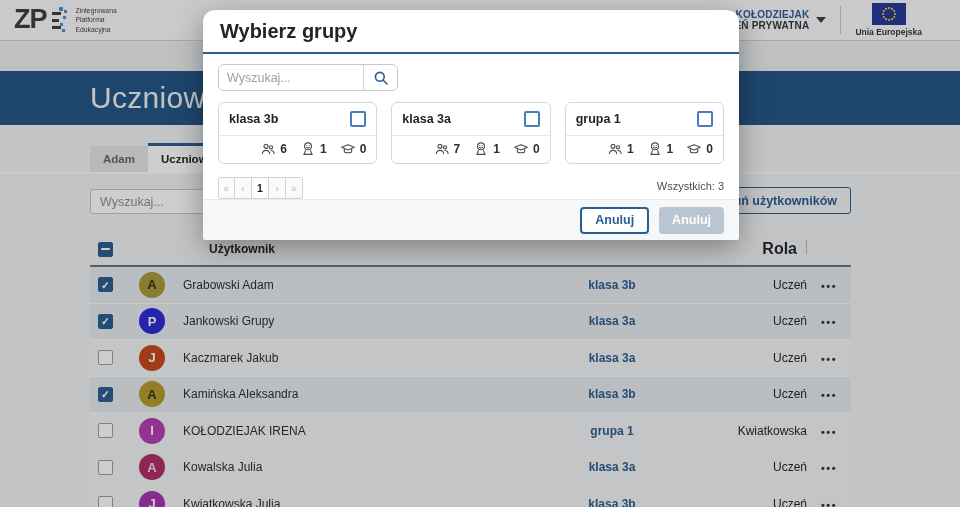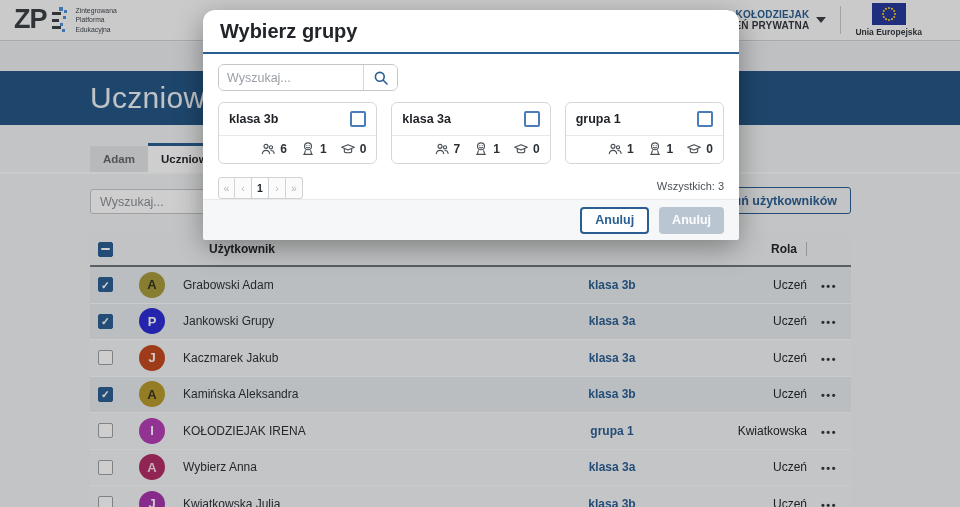--- a/index.html
+++ b/index.html
@@ -37,21 +37,21 @@
   
   .toolbar{position:absolute;left:0;top:176px;width:960px;height:57px;z-index:1;}
   .page-search{position:absolute;left:90px;top:13px;width:212px;height:25px;background:#fff;border:1px solid #c3c7ca;border-radius:3px;font-size:12.5px;color:#33383d;padding:0 9px;font-family:"Liberation Sans",sans-serif;}
   .page-search::placeholder{color:#8a9097;}
   .delete-btn{position:absolute;right:109px;top:11px;height:27px;padding:0 13px;background:transparent;border:1.5px solid #2a5e93;border-radius:3px;color:#2a5e93;font-size:12.5px;font-weight:bold;font-family:"Liberation Sans",sans-serif;cursor:pointer;}
 
   
   .table{position:absolute;left:90px;top:233px;width:761px;z-index:1;}
   .thead{height:34px;display:flex;align-items:center;background:#f1f2f3;border-bottom:2px solid #6f757c;}
   .th-user{font-size:12px;font-weight:bold;color:#22272c;}
-  .th-role{font-size:12px;font-weight:bold;color:#22272c;display:flex;align-items:flex-start;justify-content:flex-end;}
+  .th-role{font-size:16px;font-weight:bold;color:#22272c;display:flex;align-items:flex-start;justify-content:flex-end;}
   .th-role::after{content:"";width:1px;height:14px;background:#b4b8bc;margin-left:9px;}
   .cell-cb{flex:0 0 38px;display:flex;align-items:center;padding-left:8px;}
   .cell-user{flex:1 1 auto;display:flex;align-items:center;}
   .cell-group{flex:0 0 150px;text-align:center;font-size:12px;font-weight:bold;color:#2a5e93;}
   .cell-role{flex:0 0 120px;text-align:right;font-size:12px;color:#22272c;}
   .cell-menu{flex:0 0 44px;text-align:center;}
   .row{height:36.5px;display:flex;align-items:center;background:#f3f4f5;border-bottom:1px solid #fbfcfc;}
   .row.selected{background:#e8ecef;}
   .avatar{width:26px;height:26px;border-radius:50%;display:flex;align-items:center;justify-content:center;font-size:13px;font-weight:bold;margin-left:11px;flex:0 0 auto;}
   .row-name{font-size:12px;color:#2b3035;margin-left:18px;}
@@ -245,21 +245,21 @@
     <div class="cell-role">Kwiatkowska</div>
     <div class="cell-menu"><span class="menu-dots">•••</span></div>
   </div>
 
   <div class="row">
     <div class="cell-cb">
         <span class="cb"></span>
       </div>
     <div class="cell-user">
       <span class="avatar" style="background: rgb(178, 44, 103); color: rgb(245, 219, 230);">A</span>
-      <span class="row-name">Wybierz Anna</span>
+      <span class="row-name">Kowalska Julia</span>
     </div>
     <div class="cell-group"><span class="group-link">klasa 3a</span></div>
     <div class="cell-role">Uczeń</div>
     <div class="cell-menu"><span class="menu-dots">•••</span></div>
   </div>
 
   <div class="row">
     <div class="cell-cb">
         <span class="cb"></span>
       </div>

